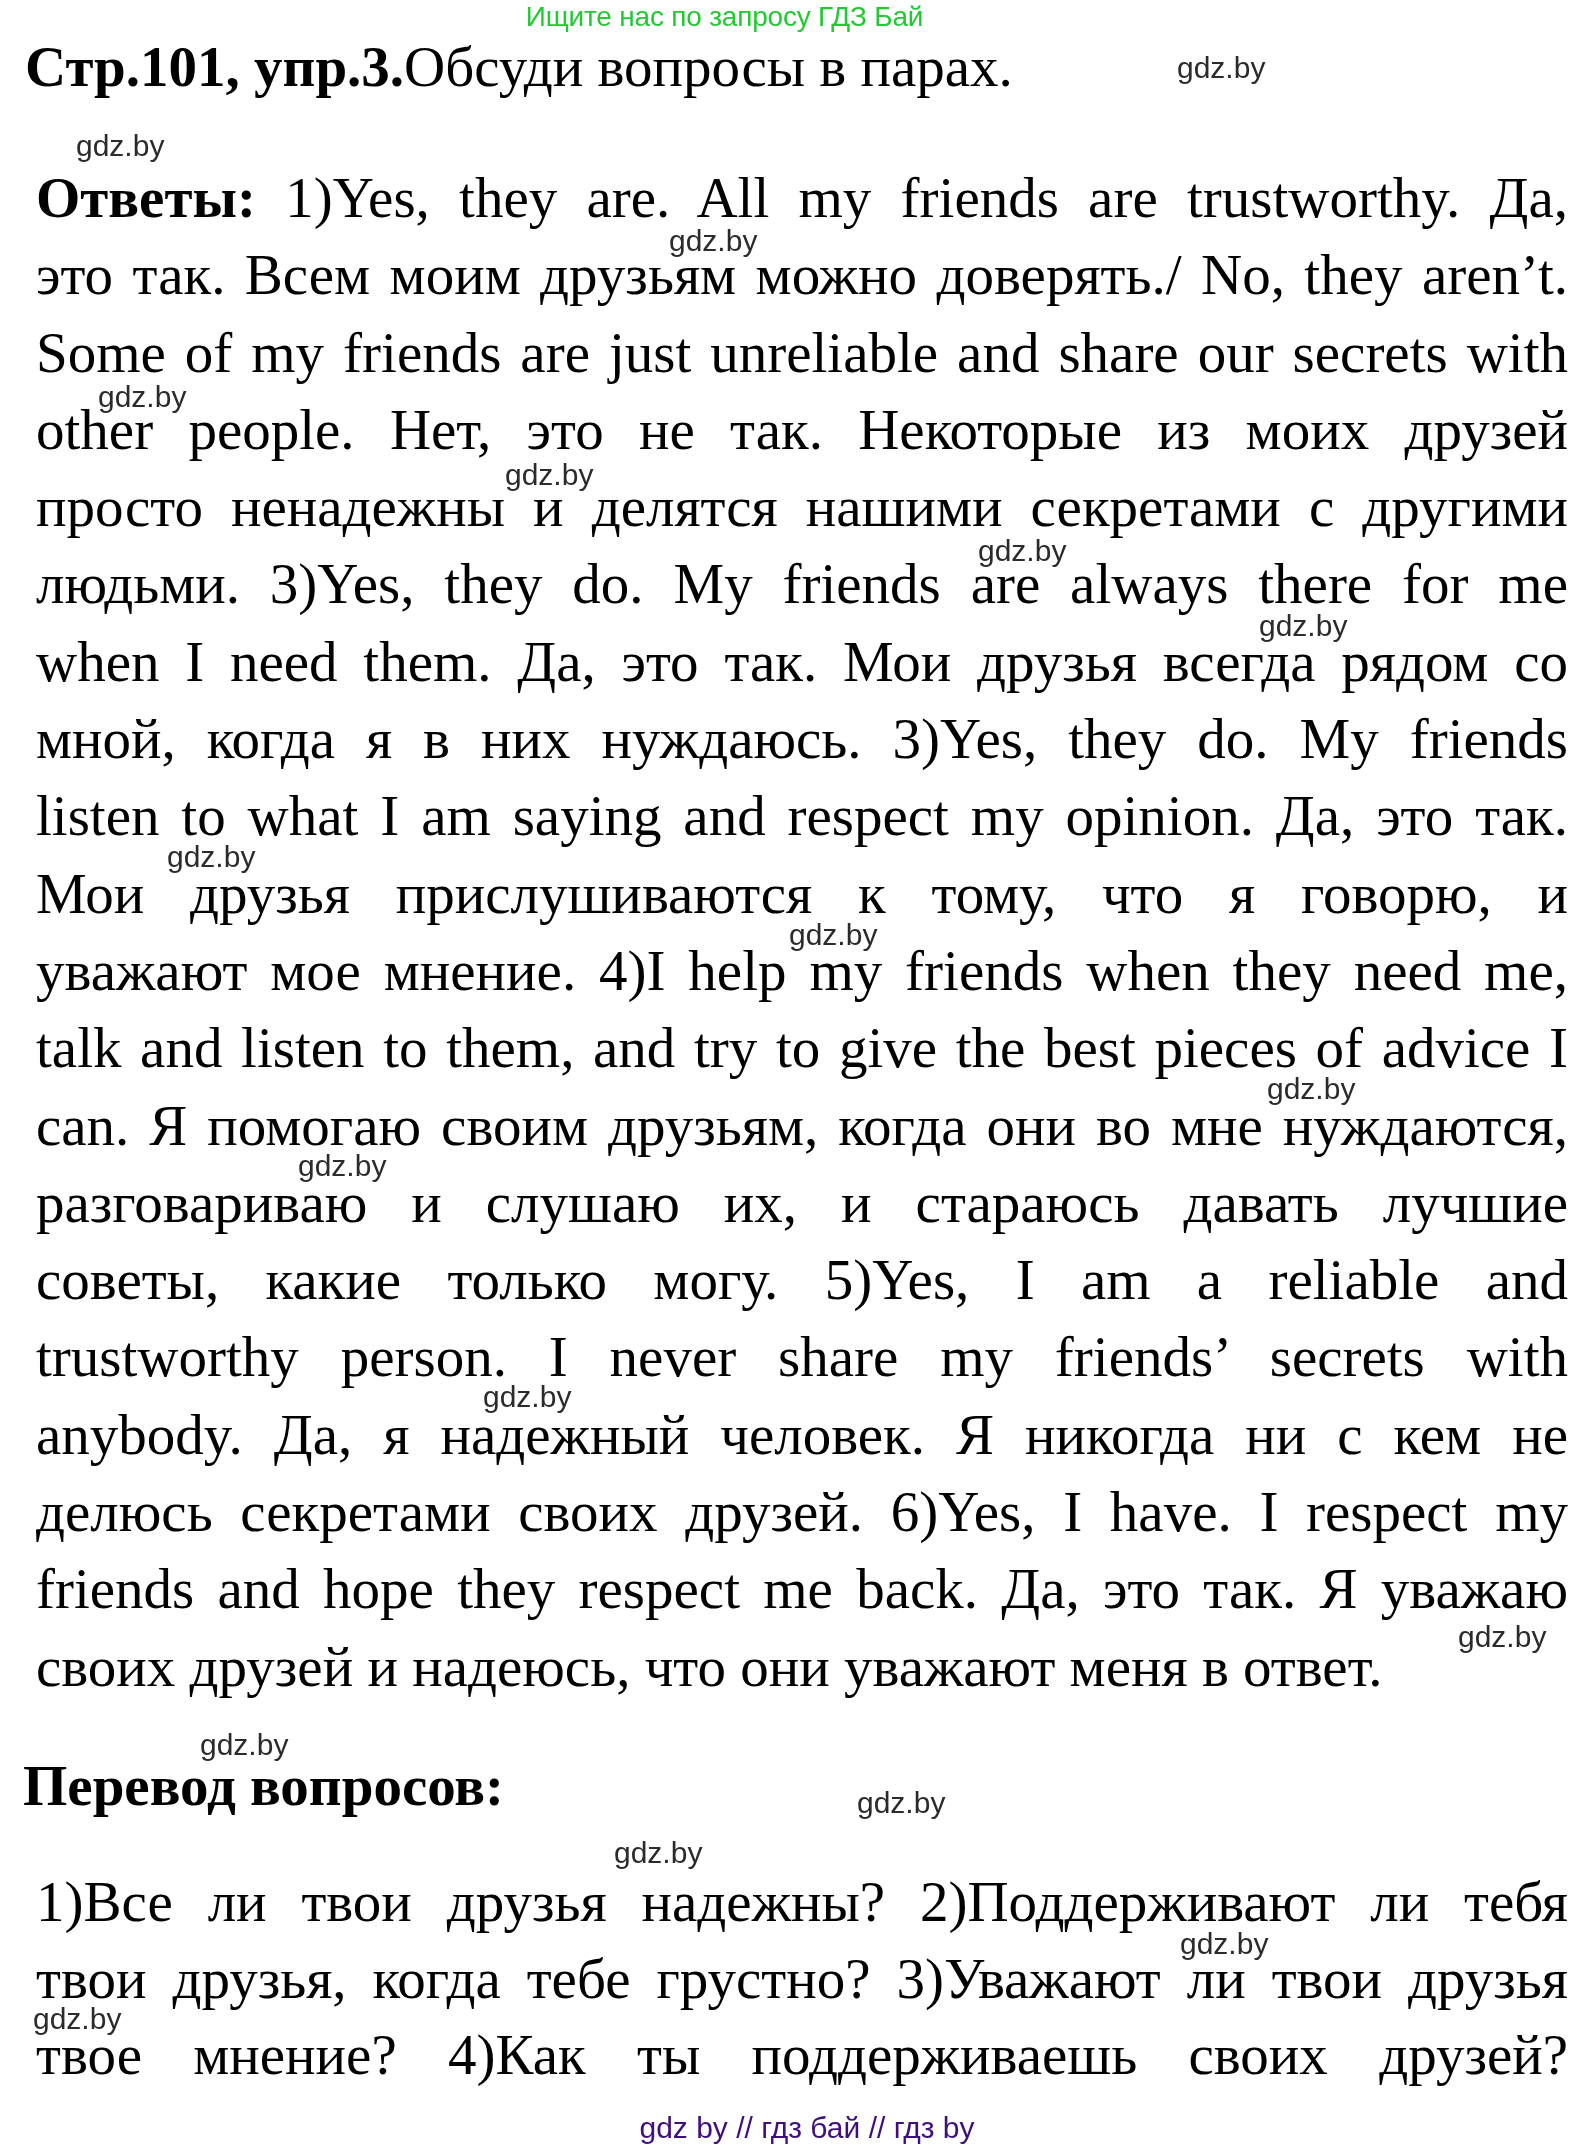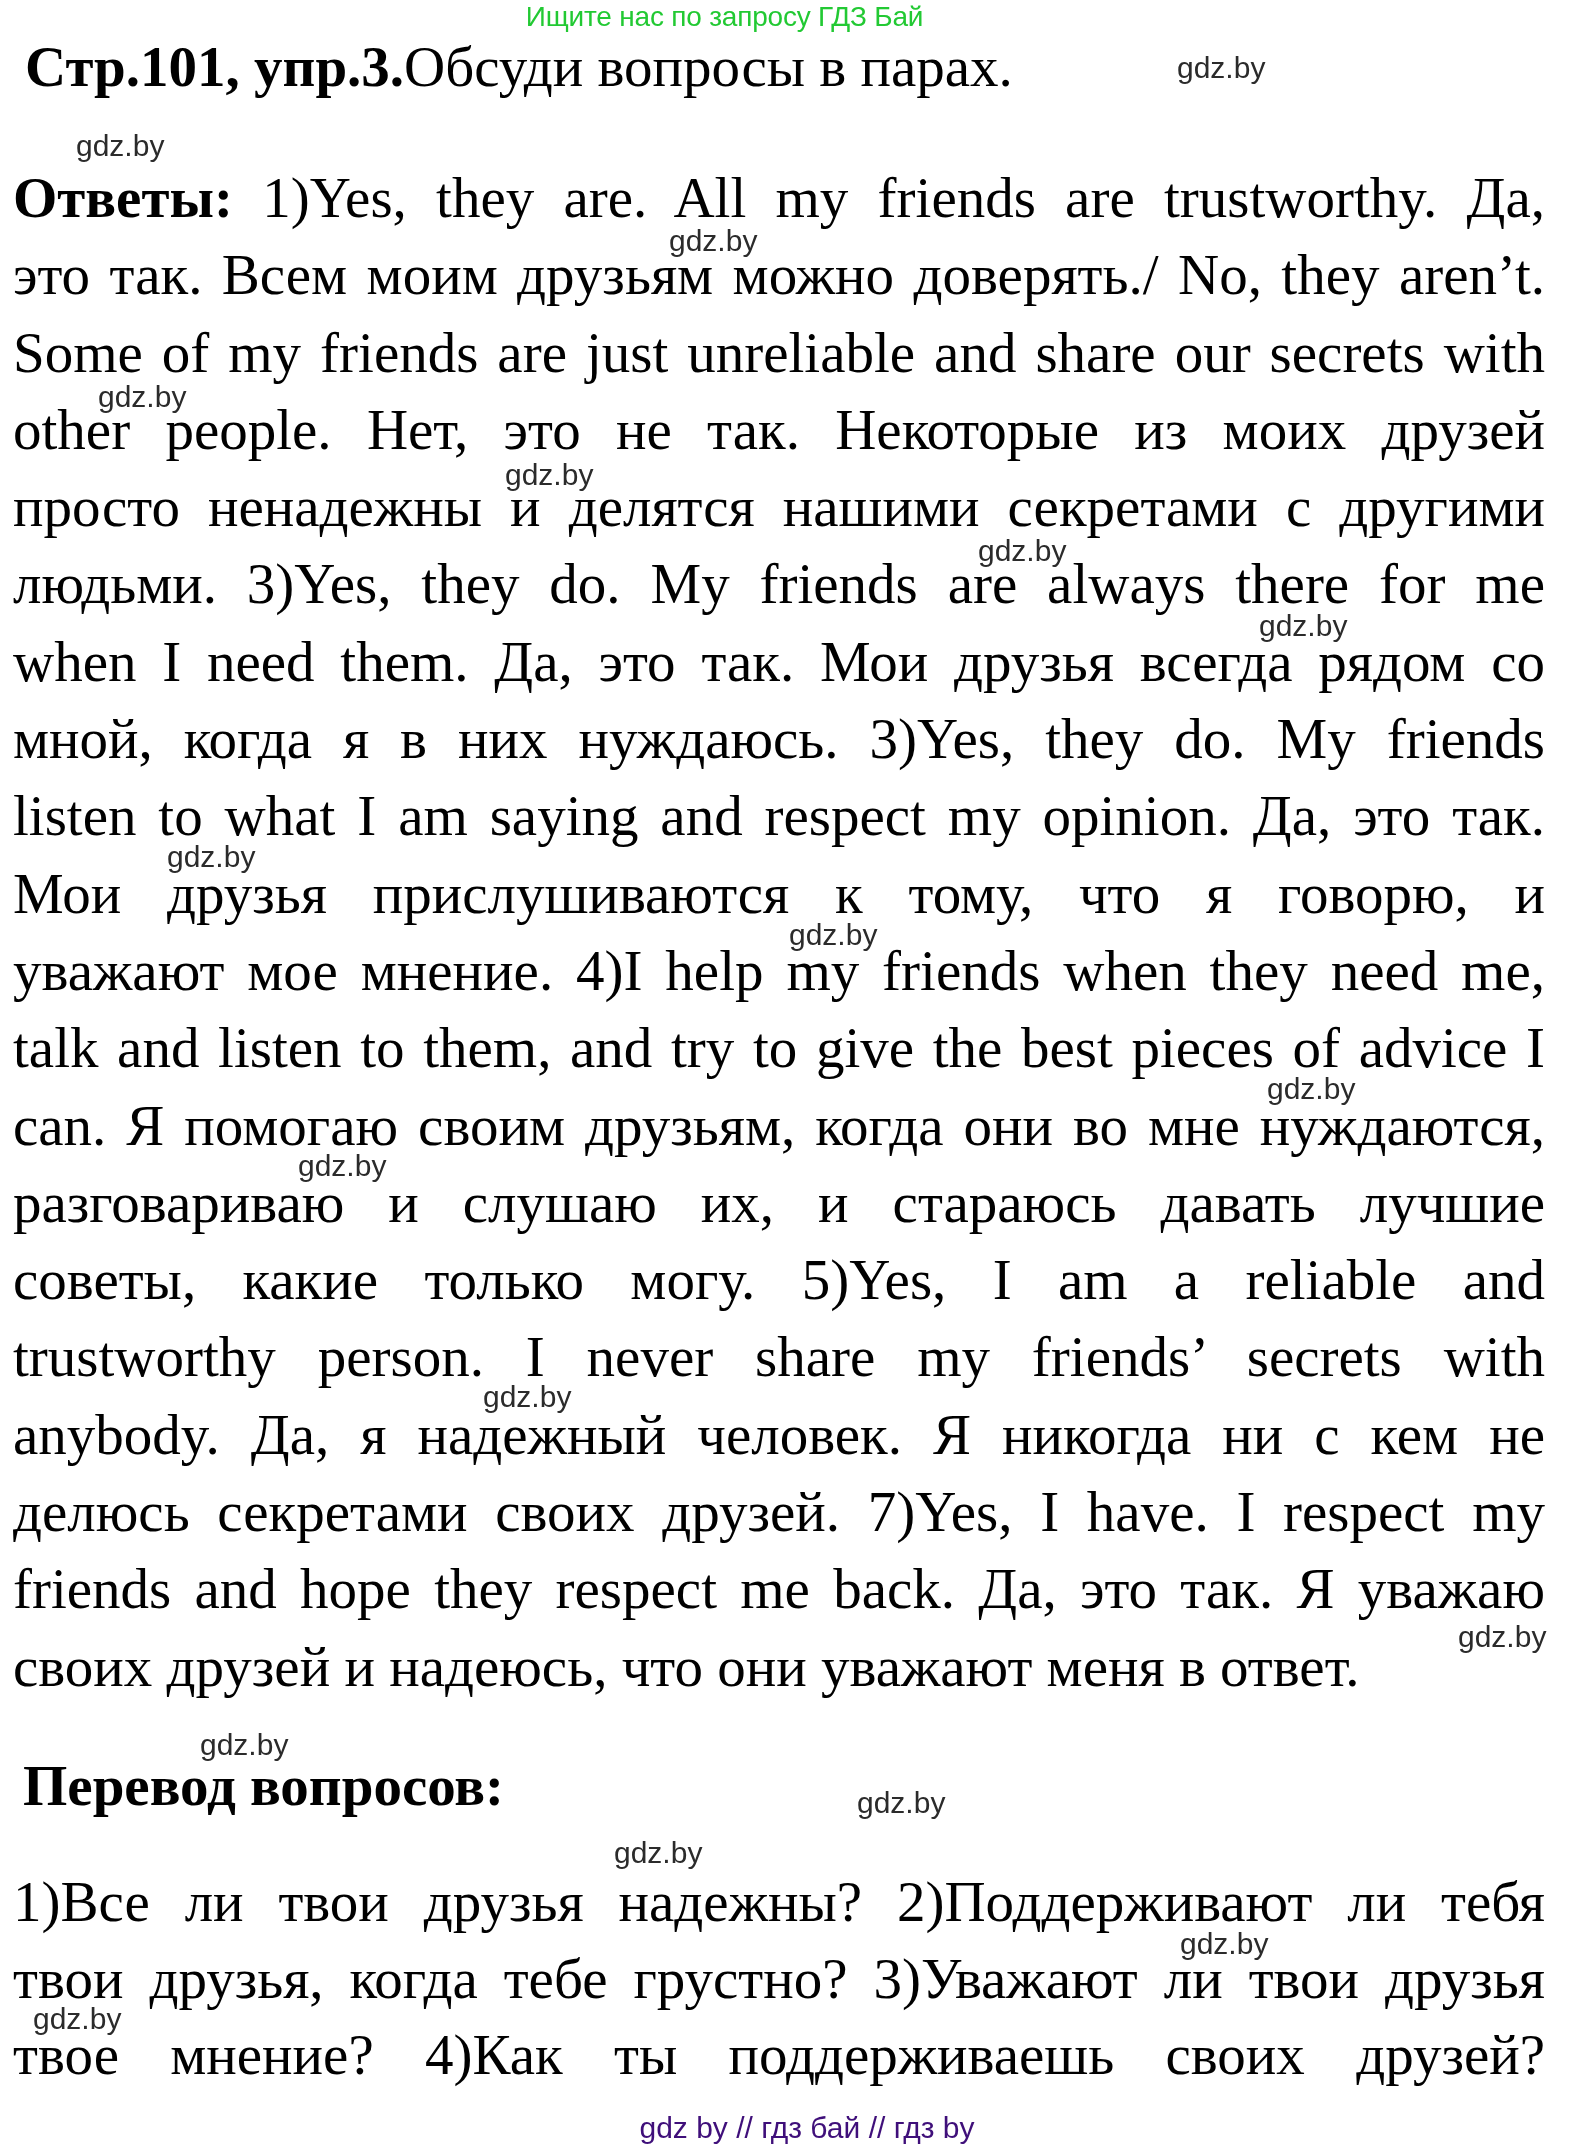--- a/index.html
+++ b/index.html
@@ -9,21 +9,21 @@
     position: absolute; left: 0; top: 1px; width: 1449px; text-align: center;
     font-family: "Liberation Sans", "DejaVu Sans", sans-serif; font-size: 28px; line-height: 32px;
     color: #22c933; letter-spacing: -0.2px;
   }
   .title {
     position: absolute; left: 25px; top: 28px; white-space: nowrap;
     font-family: "Liberation Serif", "DejaVu Serif", serif; font-size: 57px; line-height: 77px; color: #000;
   }
   .title .bold { font-weight: bold; }
   .block {
-    position: absolute; left: 13px; width: 1532px;
+    position: absolute; left: 36px; width: 1532px;
     font-family: "Liberation Serif", "DejaVu Serif", serif; font-size: 57px; color: #000;
   }
   .answers { top: 159px; line-height: 77.3px; }
   .questions { top: 1864px; line-height: 76.6px; }
   .line { height: inherit; white-space: nowrap; text-align: justify; text-align-last: justify; }
   .line.last { text-align: right; text-align-last: left; }
   .line .bold { font-weight: bold; }
   .heading {
     position: absolute; left: 23px; top: 1747px;
     font-family: "Liberation Serif", "DejaVu Serif", serif; font-size: 57px; line-height: 77px;
@@ -59,21 +59,21 @@
     <div class="line">мной, когда я в них нуждаюсь. 3)Yes, they do. My friends</div>
     <div class="line">listen to what I am saying and respect my opinion. Да, это так.</div>
     <div class="line">Мои друзья прислушиваются к тому, что я говорю, и</div>
     <div class="line">уважают мое мнение. 4)I help my friends when they need me,</div>
     <div class="line">talk and listen to them, and try to give the best pieces of advice I</div>
     <div class="line">can. Я помогаю своим друзьям, когда они во мне нуждаются,</div>
     <div class="line">разговариваю и слушаю их, и стараюсь давать лучшие</div>
     <div class="line">советы, какие только могу. 5)Yes, I am a reliable and</div>
     <div class="line">trustworthy person. I never share my friends’ secrets with</div>
     <div class="line">anybody. Да, я надежный человек. Я никогда ни с кем не</div>
-    <div class="line">делюсь секретами своих друзей. 7)Yes, I have. I respect my</div>
+    <div class="line">делюсь секретами своих друзей. 6)Yes, I have. I respect my</div>
     <div class="line">friends and hope they respect me back. Да, это так. Я уважаю</div>
     <div class="line last">своих друзей и надеюсь, что они уважают меня в ответ.</div>
   </div>
 
   <div class="heading">Перевод вопросов:</div>
 
   <div class="block questions">
     <div class="line">1)Все ли твои друзья надежны? 2)Поддерживают ли тебя</div>
     <div class="line">твои друзья, когда тебе грустно? 3)Уважают ли твои друзья</div>
     <div class="line">твое мнение? 4)Как ты поддерживаешь своих друзей?</div>

